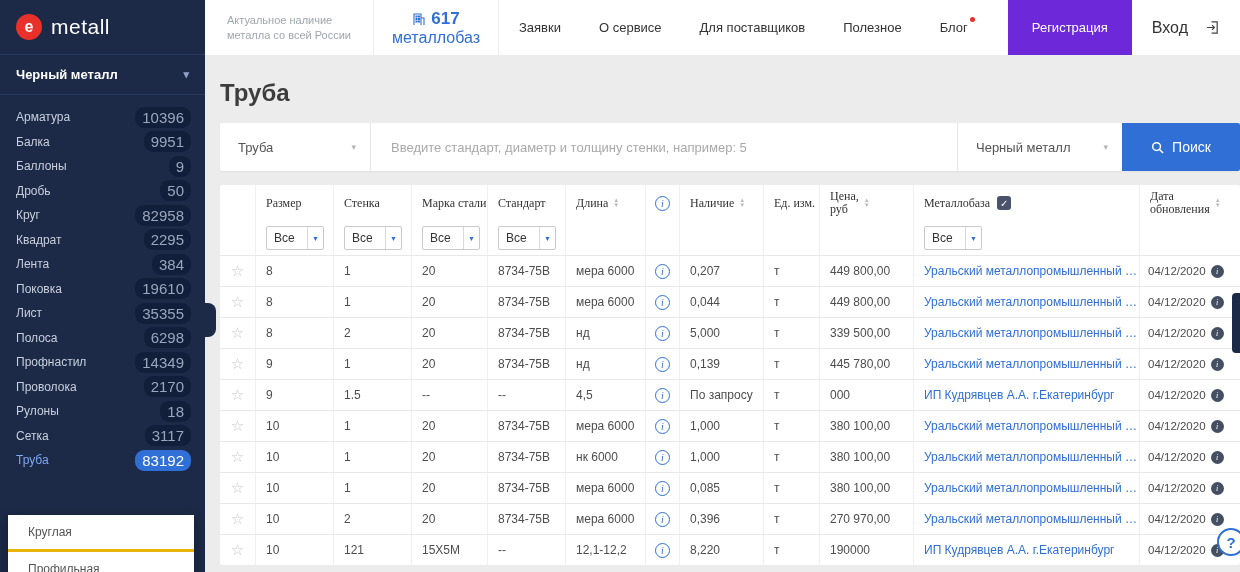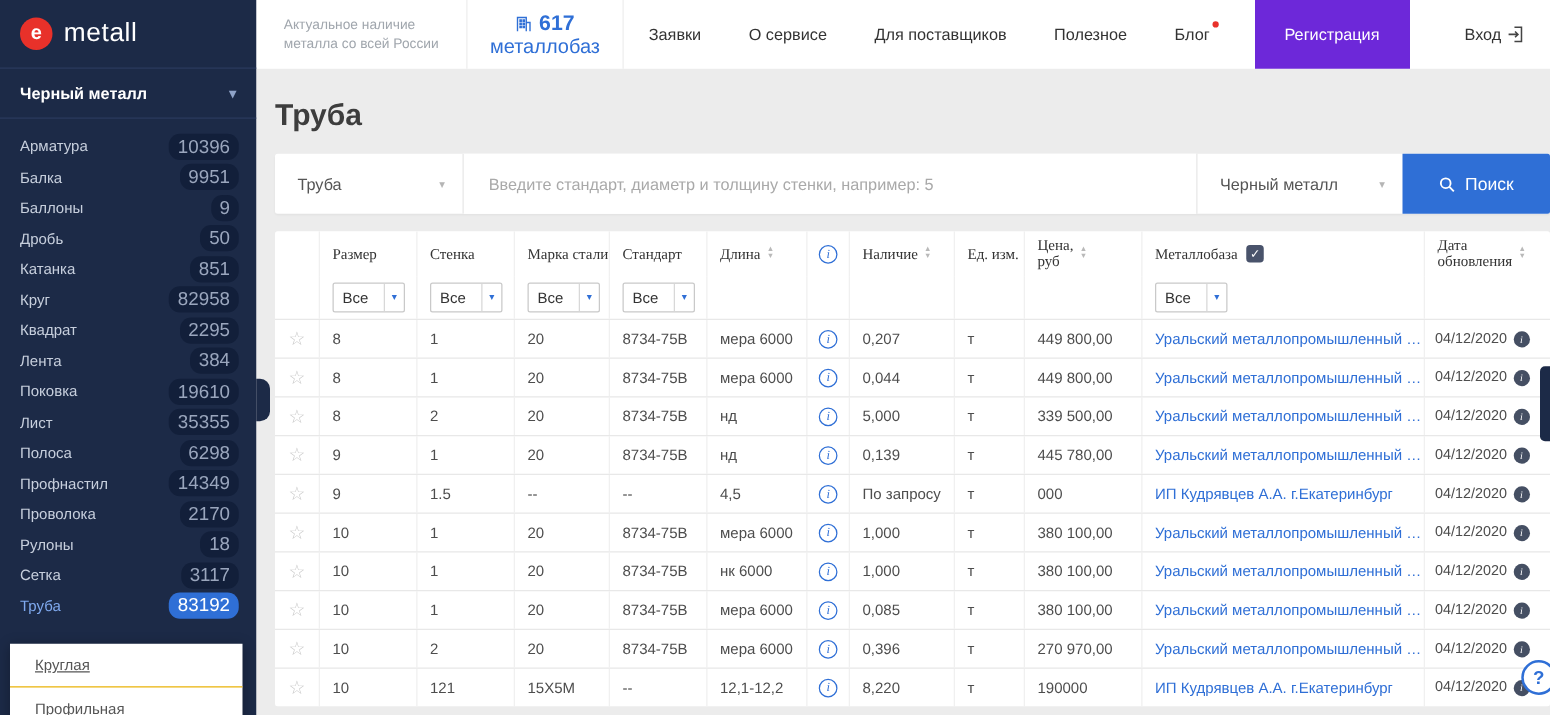--- a/index.html
+++ b/index.html
@@ -13,35 +13,35 @@
   .logo-text { color:#fff; font-size:21px; letter-spacing:.5px; }
   .cat-header { height:40px; display:flex; align-items:center; justify-content:space-between; padding:0 16px; color:#fff; font-size:13px; font-weight:bold; border-bottom:1px solid #2a3a5e; cursor:pointer; }
   .cat-chev { color:#8fa3c8; font-size:11px; }
   .side-list { padding-top:10px; }
   .side-item { height:24.5px; display:flex; align-items:center; justify-content:space-between; padding:0 14px 0 16px; cursor:pointer; text-decoration:none; }
   .side-label { color:#c7cfdd; font-size:12px; }
   .side-count { background:#121f3a; color:#9aa6bd; font-size:15px; padding:2px 7px; border-radius:9px; min-width:22px; text-align:center; }
   .side-item.active .side-label { color:#7fa9ee; }
   .side-item.active .side-count { background:#2f6fd6; color:#fff; }
   .submenu { position:absolute; left:8px; top:515px; width:186px; background:#fff; box-shadow:0 2px 10px rgba(0,0,0,.3); z-index:9; }
-  .submenu-item { padding:10px 20px; font-size:12px; color:#555; border-bottom:1px solid #eab308; cursor:pointer;text-decoration:underline; }
+  .submenu-item { padding:10px 20px; font-size:12px; color:#555; border-bottom:3px solid #eab308; cursor:pointer; }
 
   
   .main { margin-left:205px; }
   .topbar { height:55px; background:#fff; display:flex; align-items:stretch; }
   .tagline { display:flex; flex-direction:column; justify-content:center; padding:0 22px; font-size:11px; color:#a0a6ad; line-height:15px; border-right:1px solid #eee; }
   .bases { display:flex; flex-direction:column; justify-content:center; align-items:center; padding:0 18px; border-right:1px solid #eee; color:#2f6fd6; cursor:pointer; }
   .bases-top { display:flex; align-items:center; gap:5px; font-size:17px; font-weight:bold; }
   .bases-label { font-size:16px; }
   .top-nav { display:flex; align-items:center; gap:38px; padding-left:20px; }
   .nav-item { font-size:13px; color:#333; cursor:pointer; position:relative; white-space:nowrap; }
   .red-dot { position:absolute; right:-7px; top:-3px; width:5px; height:5px; border-radius:50%; background:#e8312a; }
   .top-right { margin-left:auto; display:flex; align-items:stretch; }
   .register-btn { background:#6d28d9; color:#fff; font-size:13px; border:none; padding:0 24px; cursor:pointer; font-family:inherit; }
-  .login { display:flex; align-items:center; gap:4px; padding:0 20px; font-size:13px; color:#333; cursor:pointer;margin-left:24px; }
+  .login { display:flex; align-items:center; gap:17px; padding:0 20px; font-size:16px; color:#333; cursor:pointer; }
 
   
   .content { padding-left:15px; }
   .page-title { font-size:24px; font-weight:600; color:#3d3d3d; padding:24px 0 16px; }
 
   .search-card { height:48px; background:#fff; display:flex; align-items:stretch; border-radius:2px; box-shadow:0 1px 2px rgba(0,0,0,.05); }
   .s-select { display:flex; align-items:center; justify-content:space-between; padding:0 14px 0 18px; font-size:13px; color:#555; cursor:pointer; }
   .s-select .caret { color:#b5b5b5; font-size:9px; }
   .s-cat { width:150px; }
   .s-metal { width:165px; border-left:1px solid #e8e8e8; }
@@ -99,24 +99,20 @@
   </a>
       <a class="side-item">
     <span class="side-label">Баллоны</span>
     <span class="side-count">9</span>
   </a>
       <a class="side-item">
     <span class="side-label">Дробь</span>
     <span class="side-count">50</span>
   </a>
       <a class="side-item">
-    <span class="side-label">Катанка</span>
-    <span class="side-count">851</span>
-  </a>
-      <a class="side-item">
     <span class="side-label">Круг</span>
     <span class="side-count">82958</span>
   </a>
       <a class="side-item">
     <span class="side-label">Квадрат</span>
     <span class="side-count">2295</span>
   </a>
       <a class="side-item">
     <span class="side-label">Лента</span>
     <span class="side-count">384</span>

